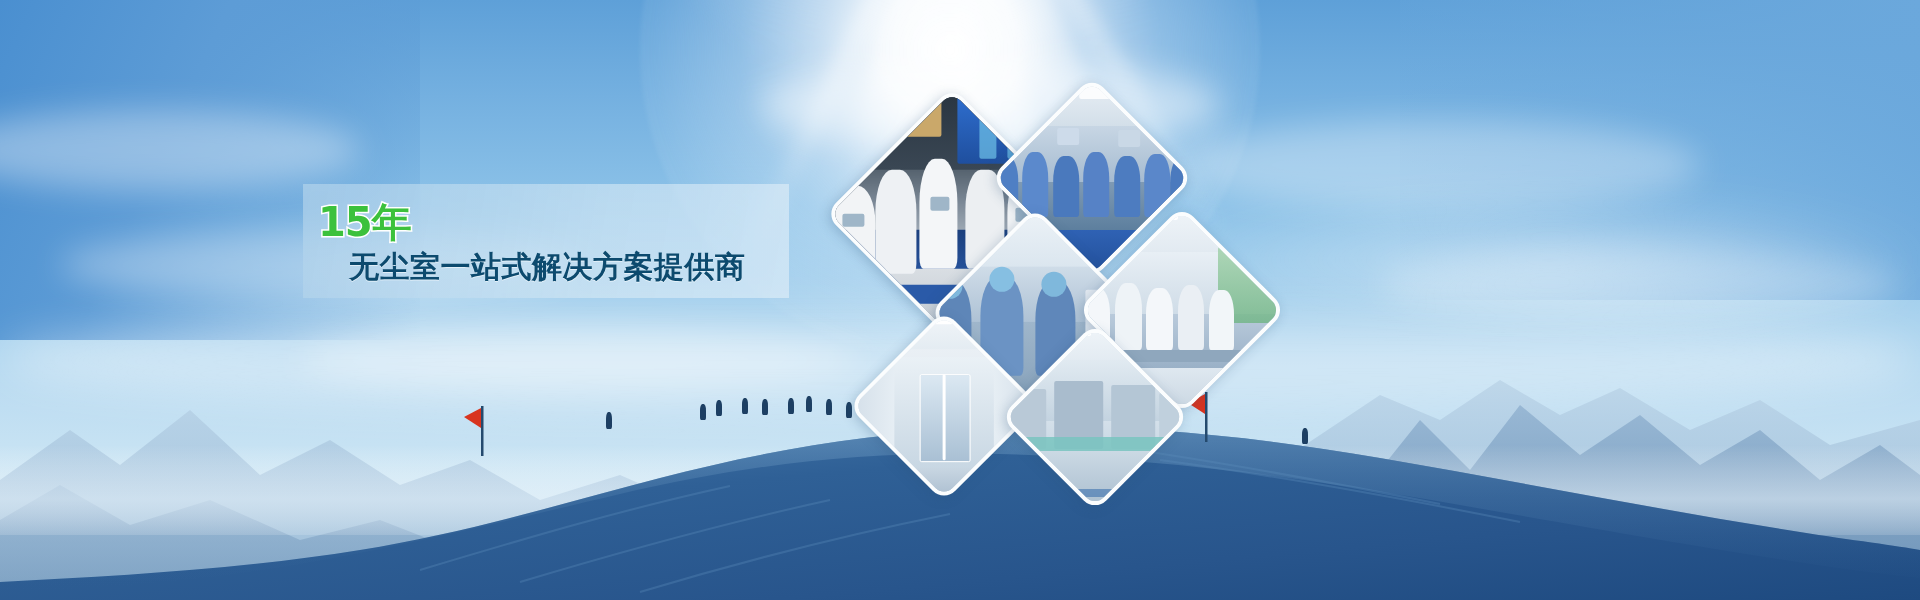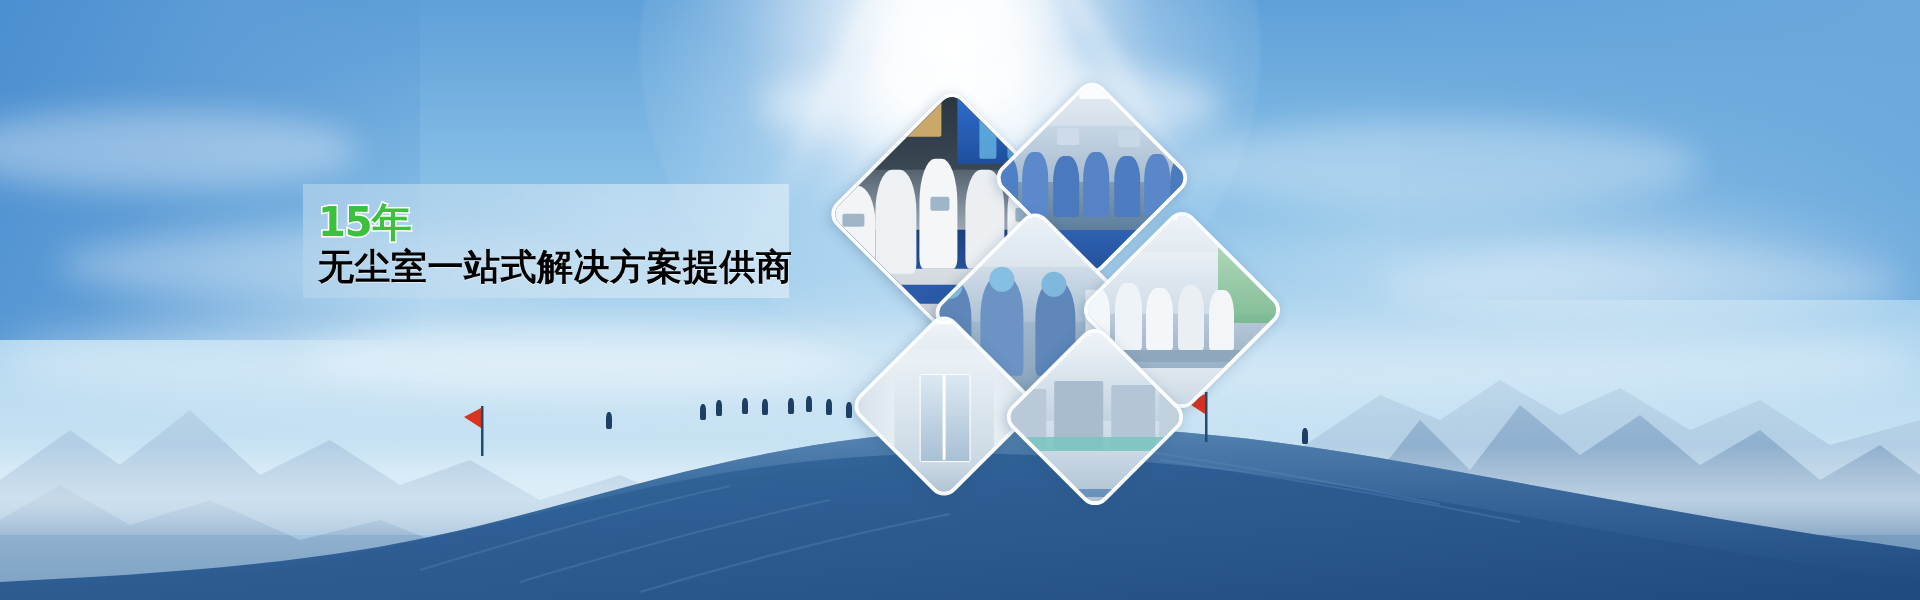--- a/index.html
+++ b/index.html
@@ -76,23 +76,24 @@
     position:absolute;left:318px;top:198px;width:470px;height:92px;
     line-height:46px;white-space:nowrap;
   }
   .line1,.line2{
     font-family:"DejaVu Sans","Liberation Sans",sans-serif;
     font-weight:bold;
     letter-spacing:.5px;
     gap:20px;
   }
   .line1{font-size:30px;height:46px;display:flex;align-items:center;}
-  .line2{font-size:36px;height:46px;display:flex;align-items:center;
-    color:#000000;
+  .line2{font-size:30px;height:46px;display:flex;align-items:center;
+    color:#0c4a6e;
     text-shadow:0 1px 0 rgba(255,255,255,.55);
+    margin-left:31px;
   }
   .years{
     font-size:40px;font-weight:bold;color:#3cc13c;
     -webkit-text-stroke:3px #ffffff;
     paint-order:stroke fill;
     letter-spacing:-1px;
     margin-right:2px;
     line-height:1;
     position:relative;top:1px;
   }

